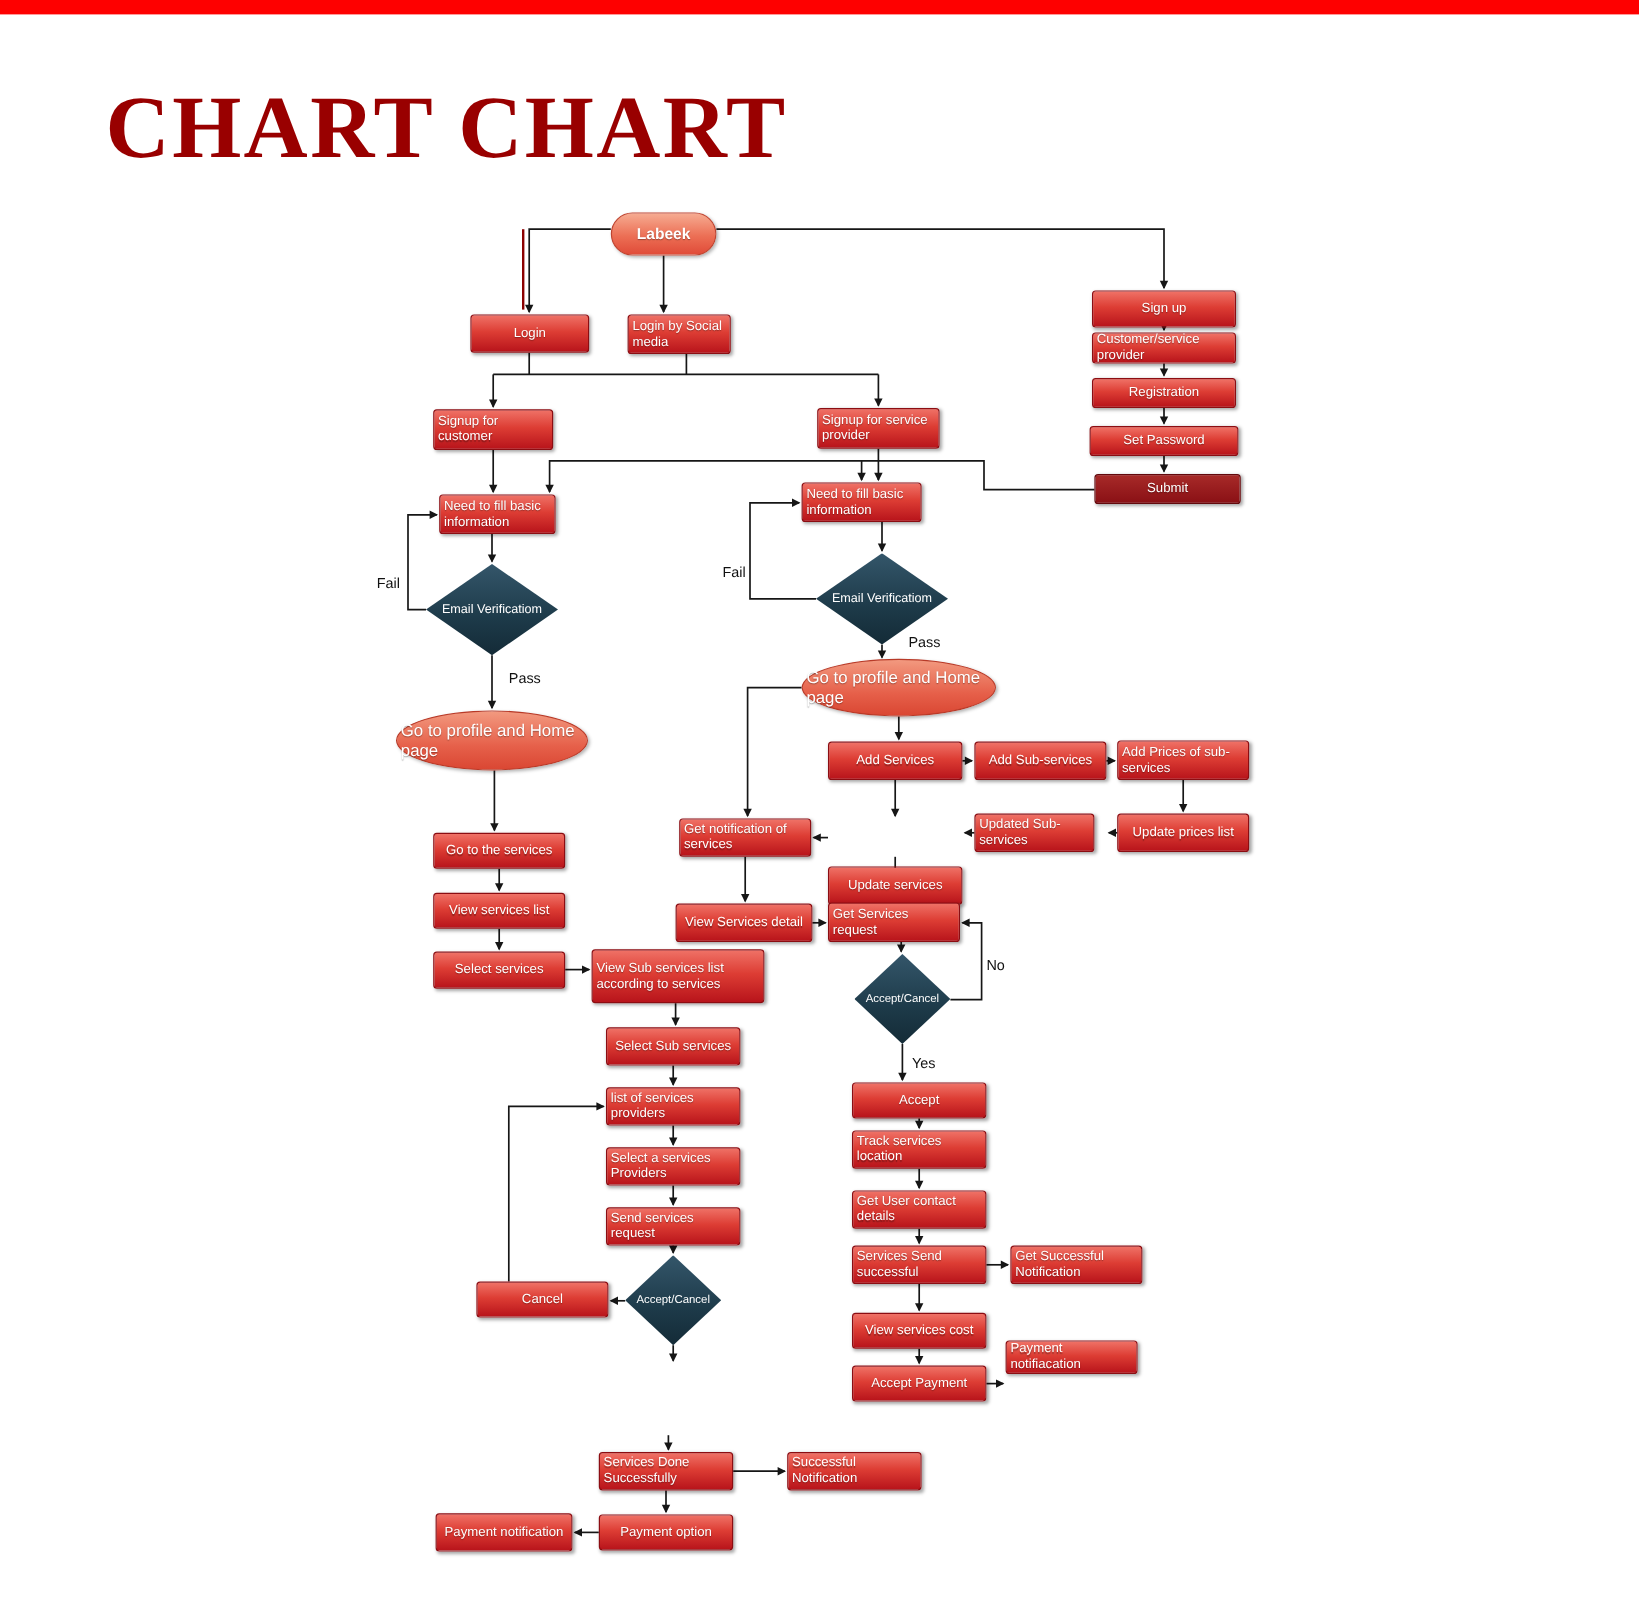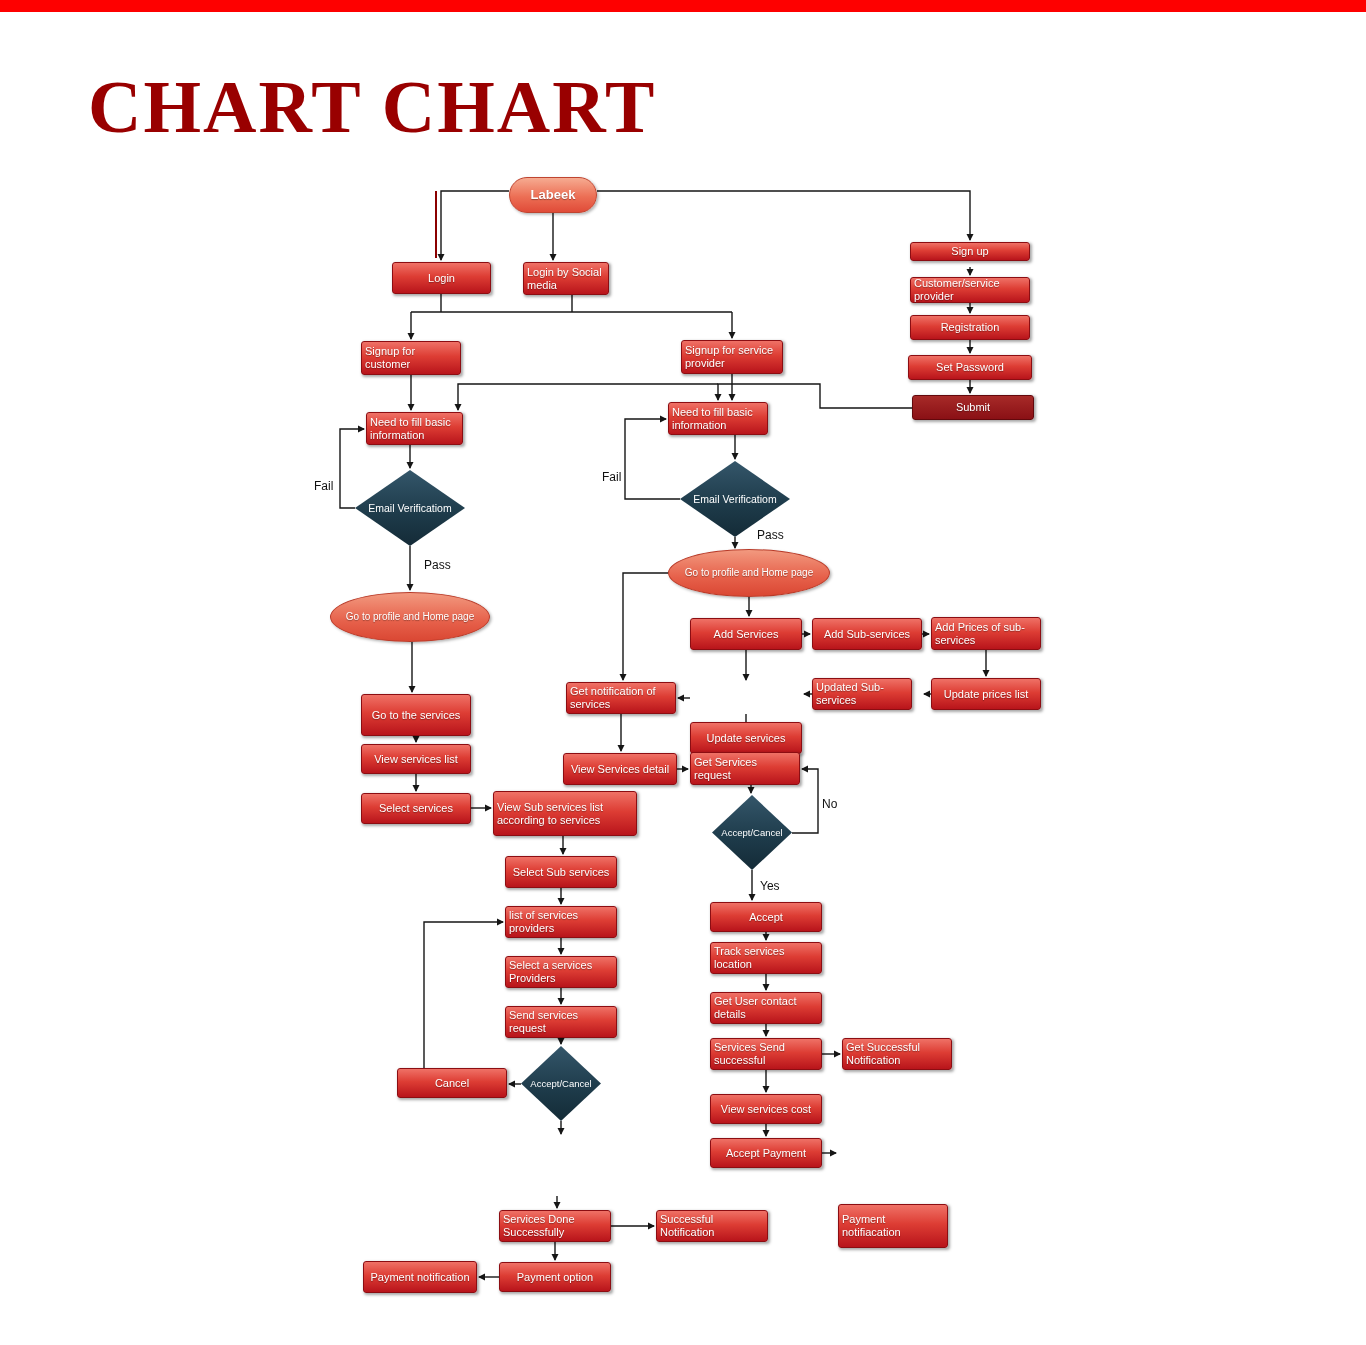--- a/index.html
+++ b/index.html
@@ -15,21 +15,21 @@
   .node { position:absolute; display:flex; align-items:center; justify-content:center;
           text-align:left; color:#ffffff; font-size:11px; line-height:1.18; padding:2px 3px;
           text-shadow:0 1px 1px rgba(0,0,0,0.35); }
   .box { background:linear-gradient(180deg,#ef7166 0%,#dd3d34 45%,#b8141b 100%);
          border:1px solid #8c0d12; border-radius:3px; box-shadow:1.5px 1.5px 3px rgba(0,0,0,0.35); }
   .box.dark { background:linear-gradient(180deg,#a72a28 0%,#8a1015 100%); border-color:#63080c; }
   .stadium { border-radius:18px; background:linear-gradient(180deg,#f6ab91 0%,#ec6f55 55%,#e04b38 100%);
              border:1px solid #bf4430; font-weight:700; font-size:13px;
              box-shadow:1.5px 1.5px 3px rgba(0,0,0,0.3); }
   .ellipse { border-radius:50%; background:linear-gradient(180deg,#f2997f 0%,#e6604a 60%,#da4733 100%);
-             border:1px solid #b83a28; font-size:10px; box-shadow:1.5px 1.5px 3px rgba(0,0,0,0.3); }
+             border:1px solid #b83a28; font-size:14px; box-shadow:1.5px 1.5px 3px rgba(0,0,0,0.3); }
   .diamond { background:linear-gradient(180deg,#34566a 0%,#1d3a49 60%,#142b37 100%);
              clip-path:polygon(50% 0%,100% 50%,50% 100%,0% 50%); font-size:10.5px; text-shadow:none; }
   .diamond.small { font-size:9.5px; }
   .elabel { position:absolute; color:#111111; font-size:12px; }
 </style>
 </head>
 <body>
 
 <div class="canvas">
   <div class="topbar"></div>
@@ -100,61 +100,61 @@
     <path class="edge" d="M561 1121 L561 1134"></path>
     <path class="edge" d="M557 1196 L557 1208"></path>
     <path class="edge" d="M611 1226 L654 1226"></path>
     <path class="edge" d="M555 1242 L555 1260"></path>
     <path class="edge" d="M499 1277 L479 1277"></path>
   </svg>
 
   <div class="node stadium" style="left:509px;top:177px;width:88px;height:36px">Labeek</div>
   <div class="node box" style="left:392px;top:262px;width:99px;height:32px">Login</div>
   <div class="node box" style="left:523px;top:262px;width:86px;height:33px">Login by Social media</div>
-  <div class="node box" style="left:910px;top:242px;width:120px;height:19px">Sign up</div>
+  <div class="node box" style="left:910px;top:242px;width:120px;height:31px">Sign up</div>
   <div class="node box" style="left:910px;top:277px;width:120px;height:26px">Customer/service provider</div>
   <div class="node box" style="left:910px;top:315px;width:120px;height:25px">Registration</div>
   <div class="node box" style="left:908px;top:355px;width:124px;height:25px">Set Password</div>
   <div class="node box dark" style="left:912px;top:395px;width:122px;height:25px">Submit</div>
   <div class="node box" style="left:361px;top:341px;width:100px;height:34px">Signup for customer</div>
   <div class="node box" style="left:681px;top:340px;width:102px;height:34px">Signup for service provider</div>
   <div class="node box" style="left:366px;top:412px;width:97px;height:33px">Need to fill basic information</div>
   <div class="node box" style="left:668px;top:402px;width:100px;height:33px">Need to fill basic information</div>
   <div class="node diamond" style="left:355px;top:470px;width:110px;height:76px">Email Verificatiom</div>
   <div class="node diamond" style="left:680px;top:461px;width:110px;height:76px">Email Verificatiom</div>
   <div class="node ellipse" style="left:330px;top:592px;width:160px;height:50px">Go to profile and Home page</div>
   <div class="node ellipse" style="left:668px;top:549px;width:162px;height:48px">Go to profile and Home page</div>
   <div class="node box" style="left:690px;top:618px;width:112px;height:32px">Add Services</div>
   <div class="node box" style="left:812px;top:618px;width:110px;height:32px">Add Sub-services</div>
   <div class="node box" style="left:931px;top:617px;width:110px;height:33px">Add Prices of sub-services</div>
   <div class="node box" style="left:566px;top:682px;width:110px;height:32px">Get notification of services</div>
   <div class="node box" style="left:690px;top:722px;width:112px;height:32px">Update services</div>
   <div class="node box" style="left:812px;top:678px;width:100px;height:32px">Updated Sub-services</div>
   <div class="node box" style="left:931px;top:678px;width:110px;height:32px">Update prices list</div>
-  <div class="node box" style="left:361px;top:694px;width:110px;height:42px">Go to the services</div>
+  <div class="node box" style="left:361px;top:694px;width:110px;height:30px">Go to the services</div>
   <div class="node box" style="left:361px;top:744px;width:110px;height:30px">View services list</div>
   <div class="node box" style="left:361px;top:793px;width:110px;height:31px">Select services</div>
   <div class="node box" style="left:563px;top:753px;width:114px;height:32px">View Services detail</div>
   <div class="node box" style="left:690px;top:752px;width:110px;height:33px">Get Services request</div>
   <div class="node diamond small" style="left:712px;top:795px;width:80px;height:75px">Accept/Cancel</div>
   <div class="node box" style="left:493px;top:791px;width:144px;height:45px">View Sub services list according to services</div>
   <div class="node box" style="left:505px;top:856px;width:112px;height:32px">Select Sub services</div>
   <div class="node box" style="left:505px;top:906px;width:112px;height:32px">list of services providers</div>
   <div class="node box" style="left:505px;top:956px;width:112px;height:32px">Select a services Providers</div>
   <div class="node box" style="left:505px;top:1006px;width:112px;height:32px">Send services request</div>
   <div class="node diamond small" style="left:521px;top:1046px;width:80px;height:75px">Accept/Cancel</div>
   <div class="node box" style="left:397px;top:1068px;width:110px;height:30px">Cancel</div>
   <div class="node box" style="left:710px;top:902px;width:112px;height:30px">Accept</div>
   <div class="node box" style="left:710px;top:942px;width:112px;height:32px">Track services location</div>
   <div class="node box" style="left:710px;top:992px;width:112px;height:32px">Get User contact details</div>
   <div class="node box" style="left:710px;top:1038px;width:112px;height:32px">Services Send successful</div>
   <div class="node box" style="left:842px;top:1038px;width:110px;height:32px">Get Successful Notification</div>
   <div class="node box" style="left:710px;top:1094px;width:112px;height:30px">View services cost</div>
   <div class="node box" style="left:710px;top:1138px;width:112px;height:30px">Accept Payment</div>
-  <div class="node box" style="left:838px;top:1204px;width:110px;height:44px">Payment notifiacation</div>
+  <div class="node box" style="left:838px;top:1117px;width:110px;height:28px">Payment notifiacation</div>
   <div class="node box" style="left:499px;top:1210px;width:112px;height:32px">Services Done Successfully</div>
   <div class="node box" style="left:656px;top:1210px;width:112px;height:32px">Successful Notification</div>
   <div class="node box" style="left:499px;top:1262px;width:112px;height:30px">Payment option</div>
   <div class="node box" style="left:363px;top:1261px;width:114px;height:32px">Payment notification</div>
 
   <div class="elabel" style="left:314px;top:479px">Fail</div>
   <div class="elabel" style="left:602px;top:470px">Fail</div>
   <div class="elabel" style="left:424px;top:558px">Pass</div>
   <div class="elabel" style="left:757px;top:528px">Pass</div>
   <div class="elabel" style="left:822px;top:797px">No</div>

